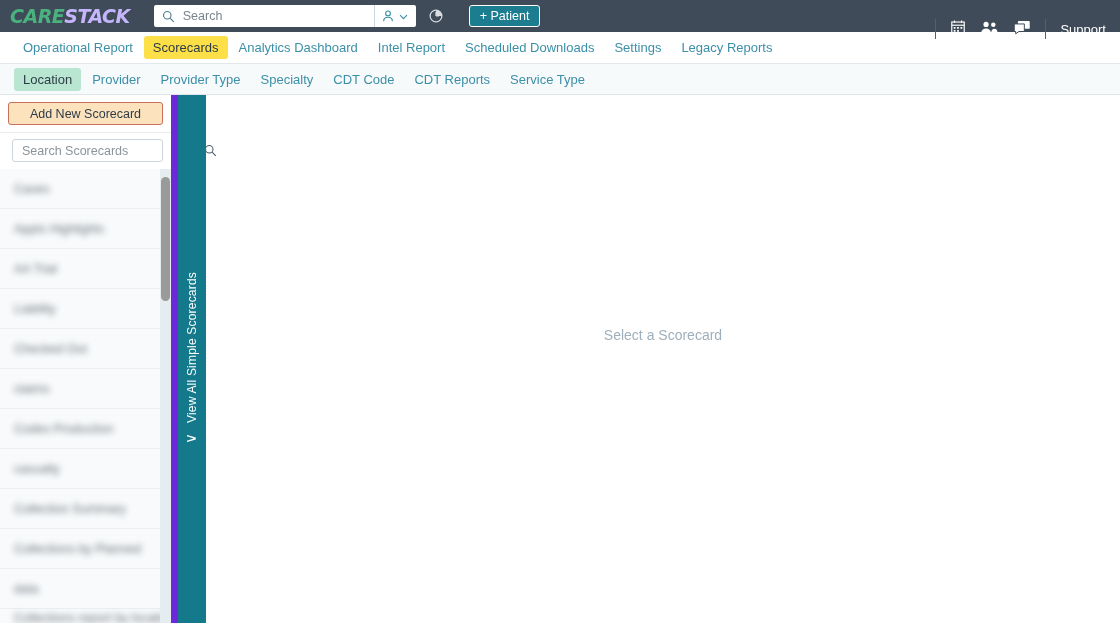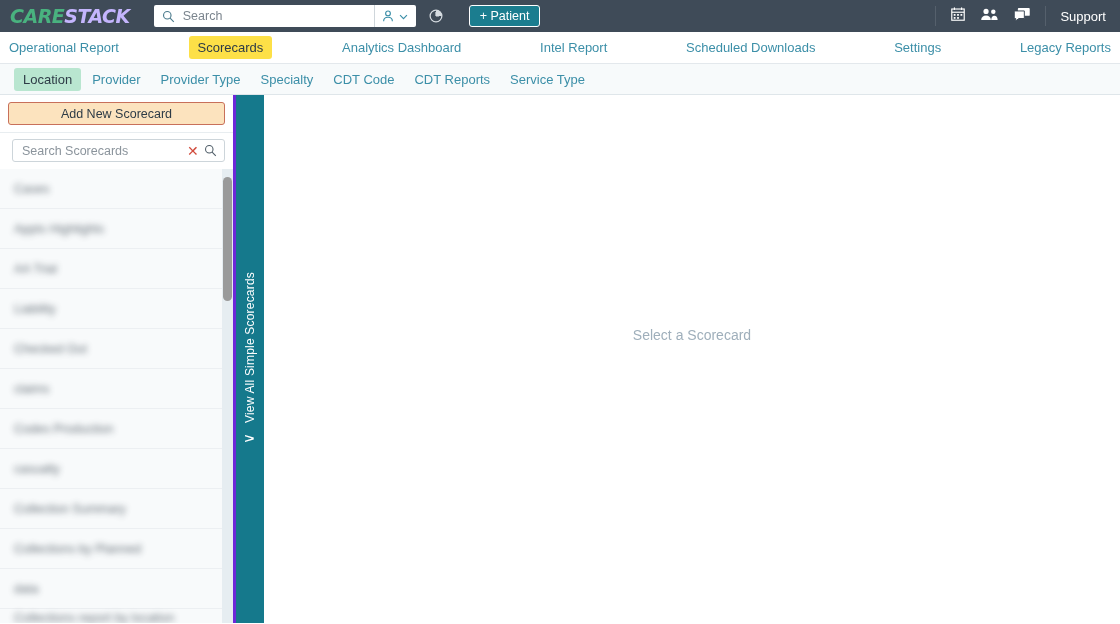--- a/index.html
+++ b/index.html
@@ -76,21 +76,21 @@
     font-size: 12.5px;
     padding: 0 10px;
     display: flex;
     align-items: center;
     cursor: pointer;
     font-family: "Liberation Sans", sans-serif;
   }
 
   .top-right {
     position: absolute;
-    right: 0; top: 0;
+    right: 0; top: 13px;
     height: 32px;
     display: flex;
     align-items: center;
   }
   .tr-icons {
     display: flex;
     align-items: center;
     gap: 14px;
     padding: 0 14px;
     border-left: 1px solid #55606c;
@@ -107,23 +107,22 @@
     cursor: pointer;
   }
 
   
   .nav1 {
     height: 32px;
     background: #ffffff;
     border-bottom: 1px solid #e3e8ec;
     display: flex;
     align-items: center;
-    padding-left: 0;
+    padding-left: 14px;
     gap: 2px;
-    justify-content: space-between;
   }
   .nav1 .item {
     font-size: 13px;
     color: #3c8fa8;
     padding: 4px 9px;
     border-radius: 3px;
     cursor: pointer;
     white-space: nowrap;
   }
   .nav1 .item.active {
@@ -155,23 +154,23 @@
   }
 
   
   .body-wrap {
     display: flex;
     height: 528px;
     background: #ffffff;
   }
 
   .sidebar {
-    width: 236px;
+    width: 178px;
     background: #f8fafb;
-    border-right: 3px solid #6d28d9;
+    border-right: 7px solid #6d28d9;
     display: flex;
     flex-direction: column;
     position: relative;
   }
   .add-row {
     padding: 7px 8px;
     background: #ffffff;
     border-bottom: 1px solid #e8edf0;
   }
   .add-btn {

